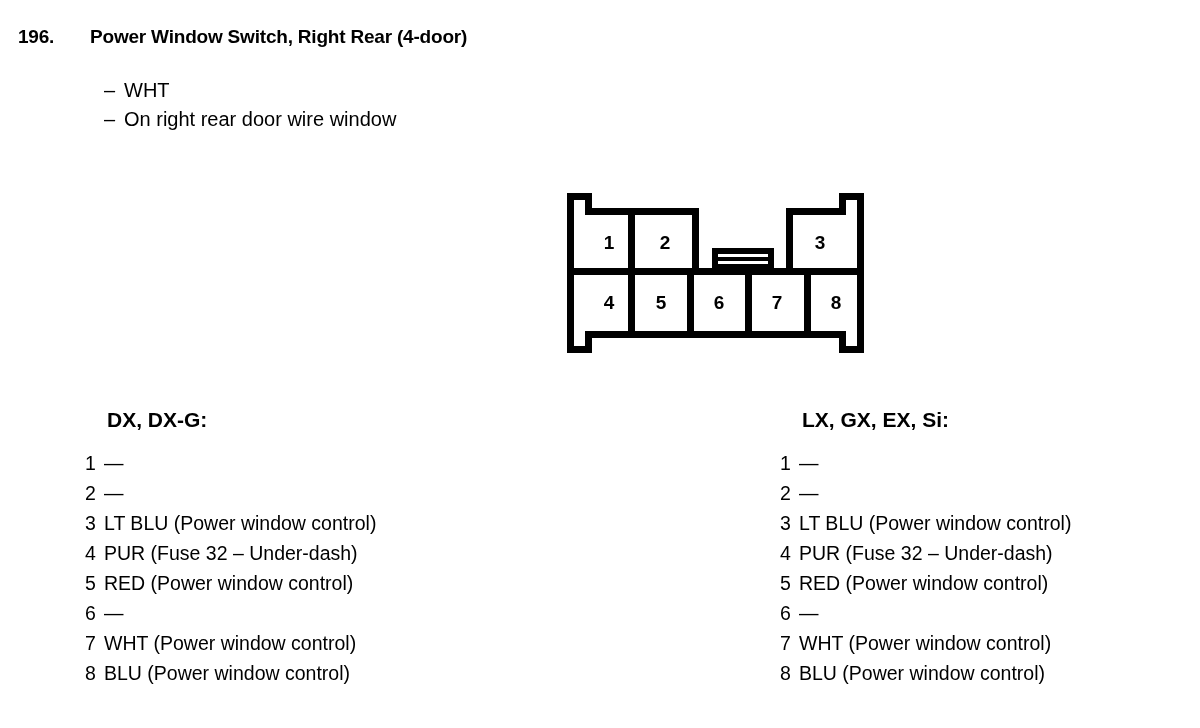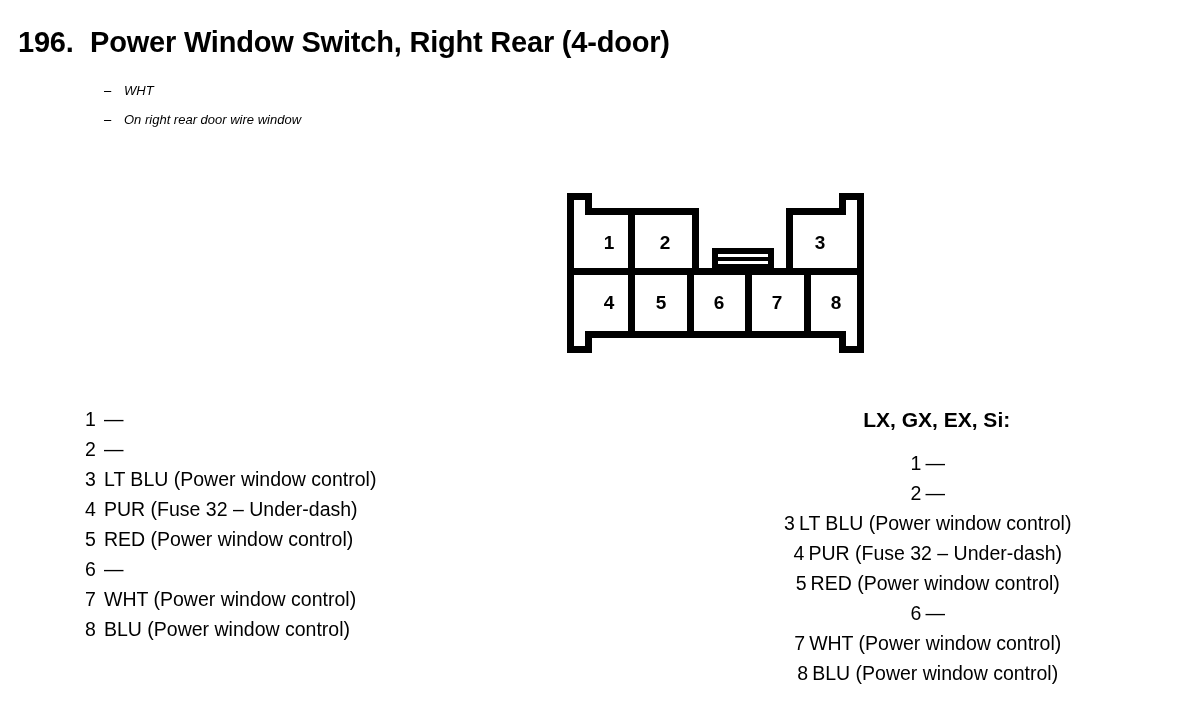--- a/index.html
+++ b/index.html
@@ -16,37 +16,36 @@
     font-family: "Liberation Sans", sans-serif;
     color: #000000;
     -webkit-font-smoothing: none;
   }
 
   
   #page-title {
     position: absolute;
     left: 18px;
     top: 26px;
-    font-size: 29px;
+    font-size: 19px;
     font-weight: bold;
     letter-spacing: -0.2px;
     white-space: nowrap;
   }
   #title-number {
     display: inline-block;
     min-width: 72px;
   }
 
   #spec-list {
     position: absolute;
     left: 104px;
     top: 76px;
-    font-size: 13px;
+    font-size: 20px;
     line-height: 29px;
-    font-style: italic;
   }
   .spec-item {
     white-space: nowrap;
   }
   .spec-dash {
     display: inline-block;
     width: 20px;
   }
 
   
@@ -69,21 +68,21 @@
     line-height: 1;
   }
 
   
   .pin-table {
     position: absolute;
     top: 408px;
     font-size: 19.5px;
   }
   #pin-table-left  { left: 85px; }
-  #pin-table-right { left: 780px; text-align: center; }
+  #pin-table-right { left: 780px; }
 
   .table-heading {
     font-size: 21px;
     font-weight: bold;
     margin-left: 22px;
     margin-bottom: 20px;
     white-space: nowrap;
   }
   .pin-row {
     height: 30px;
@@ -159,20 +158,21 @@
   <span class="pin-num" style="left:233px; top:40px; width:40px;">3</span>
 
   <span class="pin-num" style="left:22px; top:100px; width:40px;">4</span>
   <span class="pin-num" style="left:74px; top:100px; width:40px;">5</span>
   <span class="pin-num" style="left:132px; top:100px; width:40px;">6</span>
   <span class="pin-num" style="left:190px; top:100px; width:40px;">7</span>
   <span class="pin-num" style="left:249px; top:100px; width:40px;">8</span>
 </div>
 
 <div class="pin-table" id="pin-table-left">
+  <div class="table-heading">DX, DX-G:</div>
 
   <div class="pin-row">
     <span class="pin-index">1</span><span class="pin-desc">—</span>
   </div>
   <div class="pin-row">
     <span class="pin-index">2</span><span class="pin-desc">—</span>
   </div>
   <div class="pin-row">
     <span class="pin-index">3</span><span class="pin-desc">LT BLU (Power window control)</span>
   </div>

